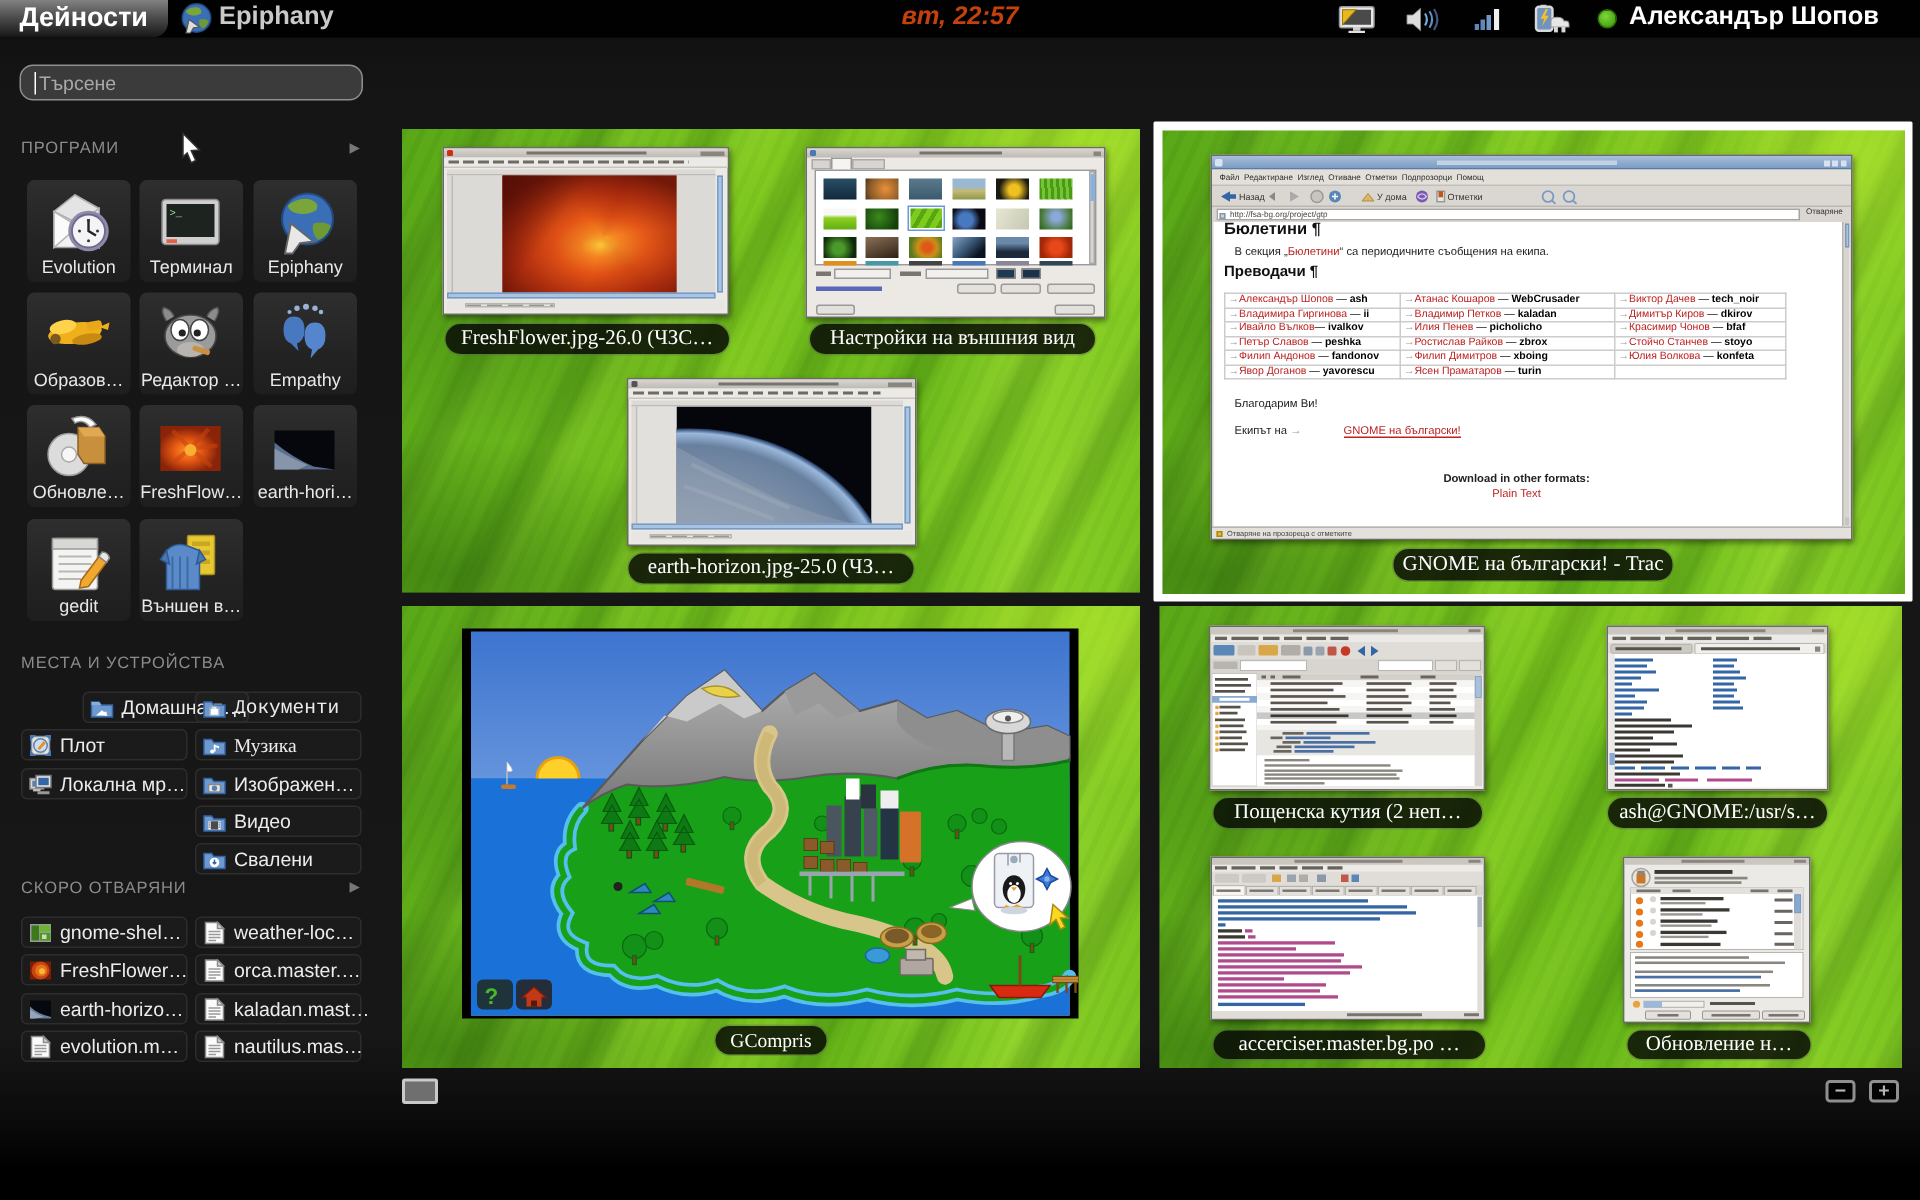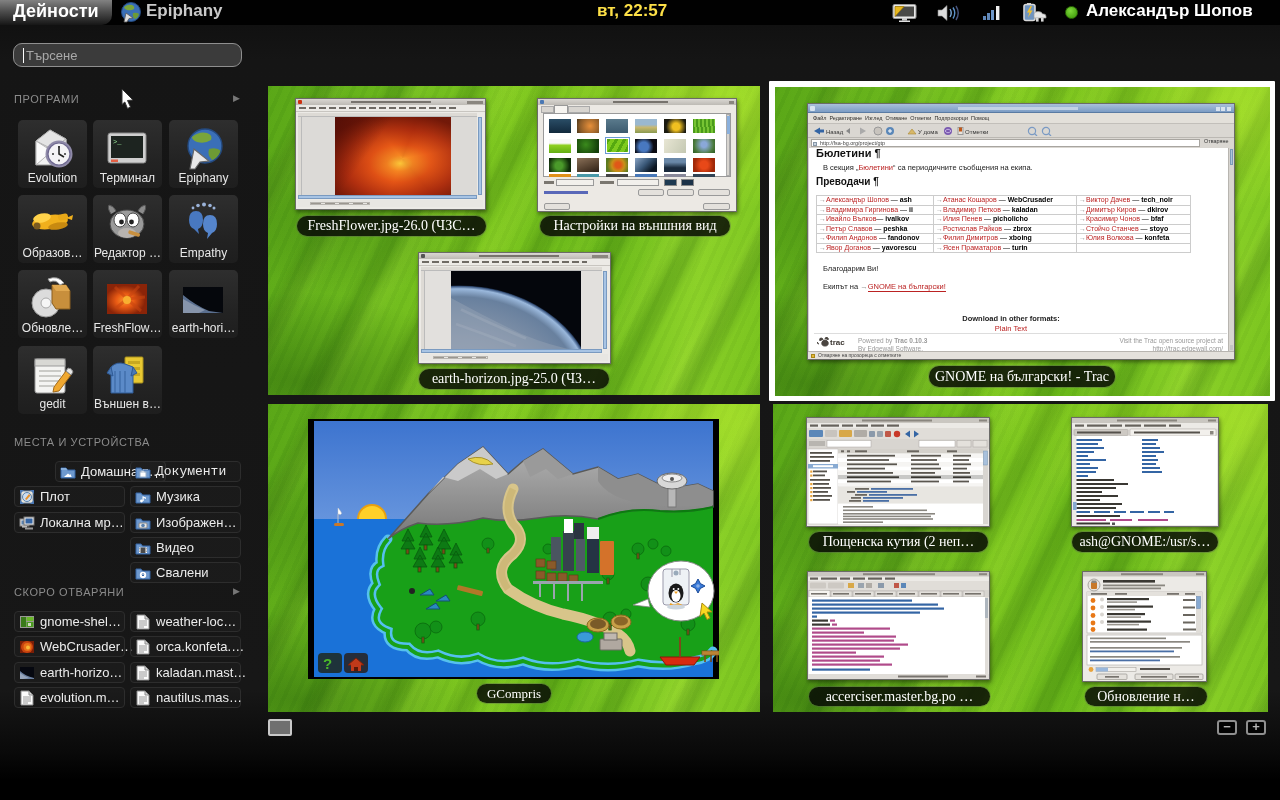--- a/index.html
+++ b/index.html
@@ -12,21 +12,21 @@
 .abs { position:absolute; }
 
 
 #topbar { position:absolute; left:0; top:0; width:1280px; height:25px; background:#010101; color:#fff; }
 #actbtn { position:absolute; left:0; top:0; width:112px; height:25px;
   background:linear-gradient(180deg,#828282 0%,#4e4e4e 45%,#161616 100%);
   border-radius:0 0 10px 0; }
 #actbtn span { position:absolute; left:13px; top:0.5px; font-size:18px; font-weight:bold; color:#fff; }
 #appico { position:absolute; left:119px; top:1px; }
 #appname { position:absolute; left:146px; top:1px; font-size:17px; font-weight:bold; color:#c9c9c9; }
-#clock { position:absolute; left:597px; top:1px; width:86px; text-align:left; font-size:17px; font-weight:bold; color:#fde047; }
+#clock { position:absolute; left:597px; top:1px; width:86px; text-align:center; font-size:17px; font-weight:bold; color:#c2410c;font-style:italic; }
 #uname { position:absolute; left:1086px; top:1px; font-size:17px; font-weight:bold; color:#fff; }
 #udot { position:absolute; left:1065px; top:6px; width:13px; height:13px; border-radius:50%;
   background:radial-gradient(circle at 40% 35%, #7ed83a, #4ba714 70%); border:1px solid #2e6c08; }
 
 
 #search { position:absolute; left:13px; top:43px; width:229px; height:24px;
   background:#3b3b3b; border:1px solid #8f8f8f; border-radius:9px; }
 #search .ph { position:absolute; left:12px; top:4px; font-size:13px; color:#a9a9a9; }
 #search .caret { position:absolute; left:9px; top:4px; width:1px; height:15px; background:#fff; }
 
@@ -322,21 +322,21 @@
   <div class="pitem" style="left:130px;top:461px;font-family:Liberation Mono, monospace;">
       <div class="pic">
     <svg width="16" height="16" viewBox="0 0 16 16">
           <path d="M1 4 L6 4 L7.5 6 L15 6 L15 14 L1 14 Z" fill="#6e99ce" stroke="#3465a4"></path>
           <rect x="5" y="8" width="6" height="5" fill="#fff" stroke="#9ab0c8"></rect>
           <path d="M6 8 L6 7 L9 7 L10 8.4 L10 8.6" fill="#fff" stroke="#9ab0c8"></path>
         </svg>
     </div>
       <div class="ptx">Документи</div>
     </div>
-  <div class="pitem" style="left:130px;top:486px;">
+  <div class="pitem" style="left:130px;top:486px;font-family:Liberation Serif, serif;">
       <div class="pic">
     <svg width="16" height="16" viewBox="0 0 16 16">
           <path d="M1 4 L6 4 L7.5 6 L15 6 L15 14 L1 14 Z" fill="#6e99ce" stroke="#3465a4"></path>
           <circle cx="6.5" cy="12" r="1.4" fill="#fff"></circle>
           <rect x="7.5" y="7.5" width="1.2" height="4.5" fill="#fff"></rect>
           <path d="M7.5 7.5 L11 8.5 L11 10 L8.7 9 Z" fill="#fff"></path>
         </svg>
     </div>
       <div class="ptx">Музика</div>
     </div>
@@ -397,21 +397,21 @@
     </div>
   <div class="pitem" style="left:14px;top:636px;">
       <div class="pic">
     <svg width="16" height="16" viewBox="0 0 16 16">
           <rect x="1" y="2" width="14" height="12" fill="#7a1e06"></rect>
           <circle cx="8" cy="8" r="6" fill="#c84410"></circle>
           <circle cx="8.5" cy="8" r="4" fill="#e87018"></circle>
           <circle cx="9" cy="8.5" r="2" fill="#f8b838"></circle>
         </svg>
     </div>
-      <div class="ptx">WebCrusader…</div>
+      <div class="ptx">FreshFlower…</div>
     </div>
   <div class="pitem" style="left:14px;top:662px;padding-left:18px;">
       <div class="pic">
     <svg width="16" height="16" viewBox="0 0 16 16">
           <rect x="1" y="2" width="14" height="12" fill="#060810"></rect>
           <path d="M1 14 L1 6 Q6 11 15 13 L15 14 Z" fill="#6a7f9f"></path>
           <path d="M1 8 Q5 11 10 13 L4 14 L1 14 Z" fill="#97a5bb"></path>
         </svg>
     </div>
       <div class="ptx">earth-horizo…</div>
@@ -452,21 +452,21 @@
           <path d="M2 1 L10 1 L14 5 L14 15 L2 15 Z" fill="#fbfbfb" stroke="#8a8a8a"></path>
           <path d="M10 1 L10 5 L14 5 Z" fill="#d8d8d8" stroke="#8a8a8a"></path>
           <g stroke="#9a9a9a">
             <line x1="4" y1="7" x2="12" y2="7"></line>
             <line x1="4" y1="9" x2="12" y2="9"></line>
             <line x1="4" y1="11" x2="12" y2="11"></line>
             <line x1="4" y1="13" x2="9" y2="13"></line>
           </g>
         </svg>
     </div>
-      <div class="ptx">orca.konfeta.…</div>
+      <div class="ptx">orca.master.…</div>
     </div>
   <div class="pitem" style="left:130px;top:662px;">
       <div class="pic">
     <svg width="16" height="16" viewBox="0 0 16 16">
           <path d="M2 1 L10 1 L14 5 L14 15 L2 15 Z" fill="#fbfbfb" stroke="#8a8a8a"></path>
           <path d="M10 1 L10 5 L14 5 Z" fill="#d8d8d8" stroke="#8a8a8a"></path>
           <g stroke="#9a9a9a">
             <line x1="4" y1="7" x2="12" y2="7"></line>
             <line x1="4" y1="9" x2="12" y2="9"></line>
             <line x1="4" y1="11" x2="12" y2="11"></line>
@@ -700,31 +700,23 @@
           <td style="border:1px solid #ccc;font-size:7px;line-height:8.5px;height:9.5px;padding:0 2px;white-space:nowrap;overflow:hidden;"><span style="color:#999">→</span><span style="color:#b22;">Юлия Волкова</span> — <b>konfeta</b></td>
         </tr>
         <tr>
           <td style="border:1px solid #ccc;font-size:7px;line-height:8.5px;height:9.5px;padding:0 2px;white-space:nowrap;overflow:hidden;"><span style="color:#999">→</span><span style="color:#b22;">Явор Доганов</span> — <b>yavorescu</b></td>
           <td style="border:1px solid #ccc;font-size:7px;line-height:8.5px;height:9.5px;padding:0 2px;white-space:nowrap;overflow:hidden;"><span style="color:#999">→</span><span style="color:#b22;">Ясен Праматаров</span> — <b>turin</b></td>
           <td style="border:1px solid #ccc;font-size:7px;line-height:8.5px;height:9.5px;padding:0 2px;">&nbsp;</td>
         </tr>
       </tbody>
         </table>
       <div style="position:absolute;left:14px;top:116px;font-size:7.5px;color:#222;">Благодарим Ви!</div>
-      <div style="position:absolute;left:14px;top:134px;font-size:7.5px;color:#222;">Екипът на <span style="color:#999">→</span><span style="color:#b22;border-bottom:0.5px solid #b22;">GNOME на български!</span></div>
+      <div style="position:absolute;left:14px;top:134px;font-size:7.5px;color:#222;">Екипът на <span style="color:#999">→</span><span style="color:#b22;border-bottom:0.5px solid #b22;margin-left:28px;">GNOME на български!</span></div>
       <div style="position:absolute;left:0;right:20px;top:166px;text-align:center;font-size:7.5px;font-weight:bold;color:#222;">Download in other formats:</div>
       <div style="position:absolute;left:0;right:20px;top:176px;text-align:center;font-size:7.5px;color:#b22;">Plain Text</div>
-      <div style="position:absolute;left:5px;right:6px;top:185px;height:18px;border-top:1px solid #ddd;">
-        <svg style="position:absolute;left:3px;top:3px" width="34" height="12" viewBox="0 0 34 12">
-          <path d="M3 4 Q2 1 4 1 Q6 1 6 3 M8 2 Q8 0 10 0.5 Q12 1 11 3 M2 7 Q0 7 0.5 5 M5 5 Q4 9 8 9 Q12 9 11 5 Q10 3 8 3 Q6 3 5 5" fill="#4a4540" stroke="#4a4540" stroke-width="1"></path>
-          <text x="13" y="8" font-size="8" font-weight="bold" fill="#3a3530">trac</text>
-        </svg>
-        <div style="position:absolute;left:44px;top:3px;font-size:6.5px;color:#999;line-height:8px;">Powered by <b>Trac 0.10.3</b><br>By Edgewall Software.</div>
-        <div style="position:absolute;right:4px;top:3px;font-size:6.5px;color:#999;text-align:right;line-height:8px;">Visit the Trac open source project at<br>http://trac.edgewall.com/</div>
-      </div>
     </div>
 
     <div style="position:absolute;left:0;right:0;bottom:0;height:8px;background:#e4e1dc;border-top:1px solid #b8b5b0;">
       <div style="position:absolute;left:3px;top:1.5px;width:4px;height:4px;background:#e8b838;border:1px solid #a88818;"></div>
       <div style="position:absolute;left:10px;top:-1px;font-size:8px;transform:scale(0.62);transform-origin:0 50%;color:#444;line-height:10px;">Отваряне на прозореца с отметките</div>
     </div>
   </div>
   <div class="pill" style="left:154px;top:279px;width:186px;height:21px;font-size:14px;line-height:21px;">GNOME на български! - Trac</div>
 </div>
 <div class="leaf" id="ws3" style="left:268px;top:404px;width:492px;height:308px;">

